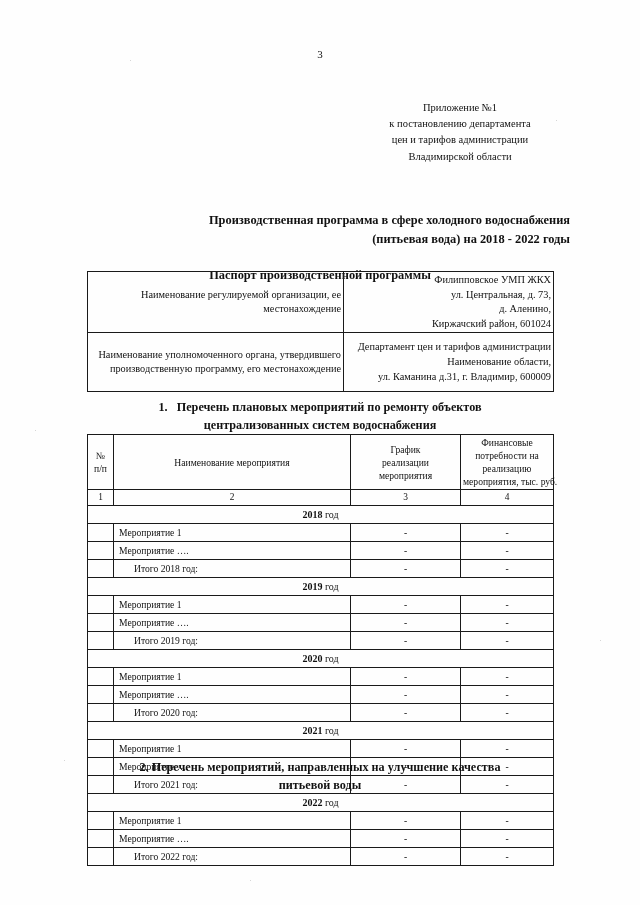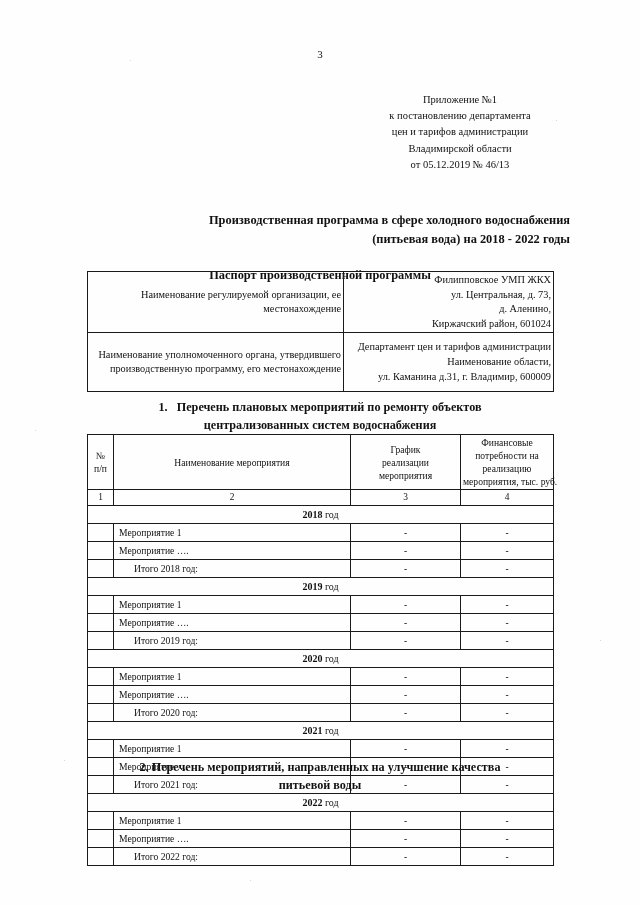--- a/index.html
+++ b/index.html
@@ -30,21 +30,21 @@
     top: 48px;
     left: 0;
     width: 640px;
     text-align: center;
     font-size: 11px;
   }
 
   
   .approval-block {
     position: absolute;
-    top: 92px;
+    top: 100px;
     left: 330px;
     width: 260px;
     text-align: center;
     font-size: 10.5px;
     line-height: 16.2px;
   }
   .approval-block div { white-space: nowrap; }
 
   
   .doc-title {
@@ -172,21 +172,20 @@
 
 <div class="page">
 
   <div class="page-number">3</div>
 
   <div class="approval-block">
     <div>Приложение №1</div>
     <div>к постановлению департамента</div>
     <div>цен и тарифов администрации</div>
     <div>Владимирской области</div>
-    <div>от 05.12.2019 № 46/13</div>
   </div>
 
   <div class="doc-title">
     <div>Производственная программа в сфере холодного водоснабжения</div>
     <div>(питьевая вода) на 2018 - 2022 годы</div>
   </div>
 
   <div class="passport-title">Паспорт производственной программы</div>
 
   <table class="passport-table">

